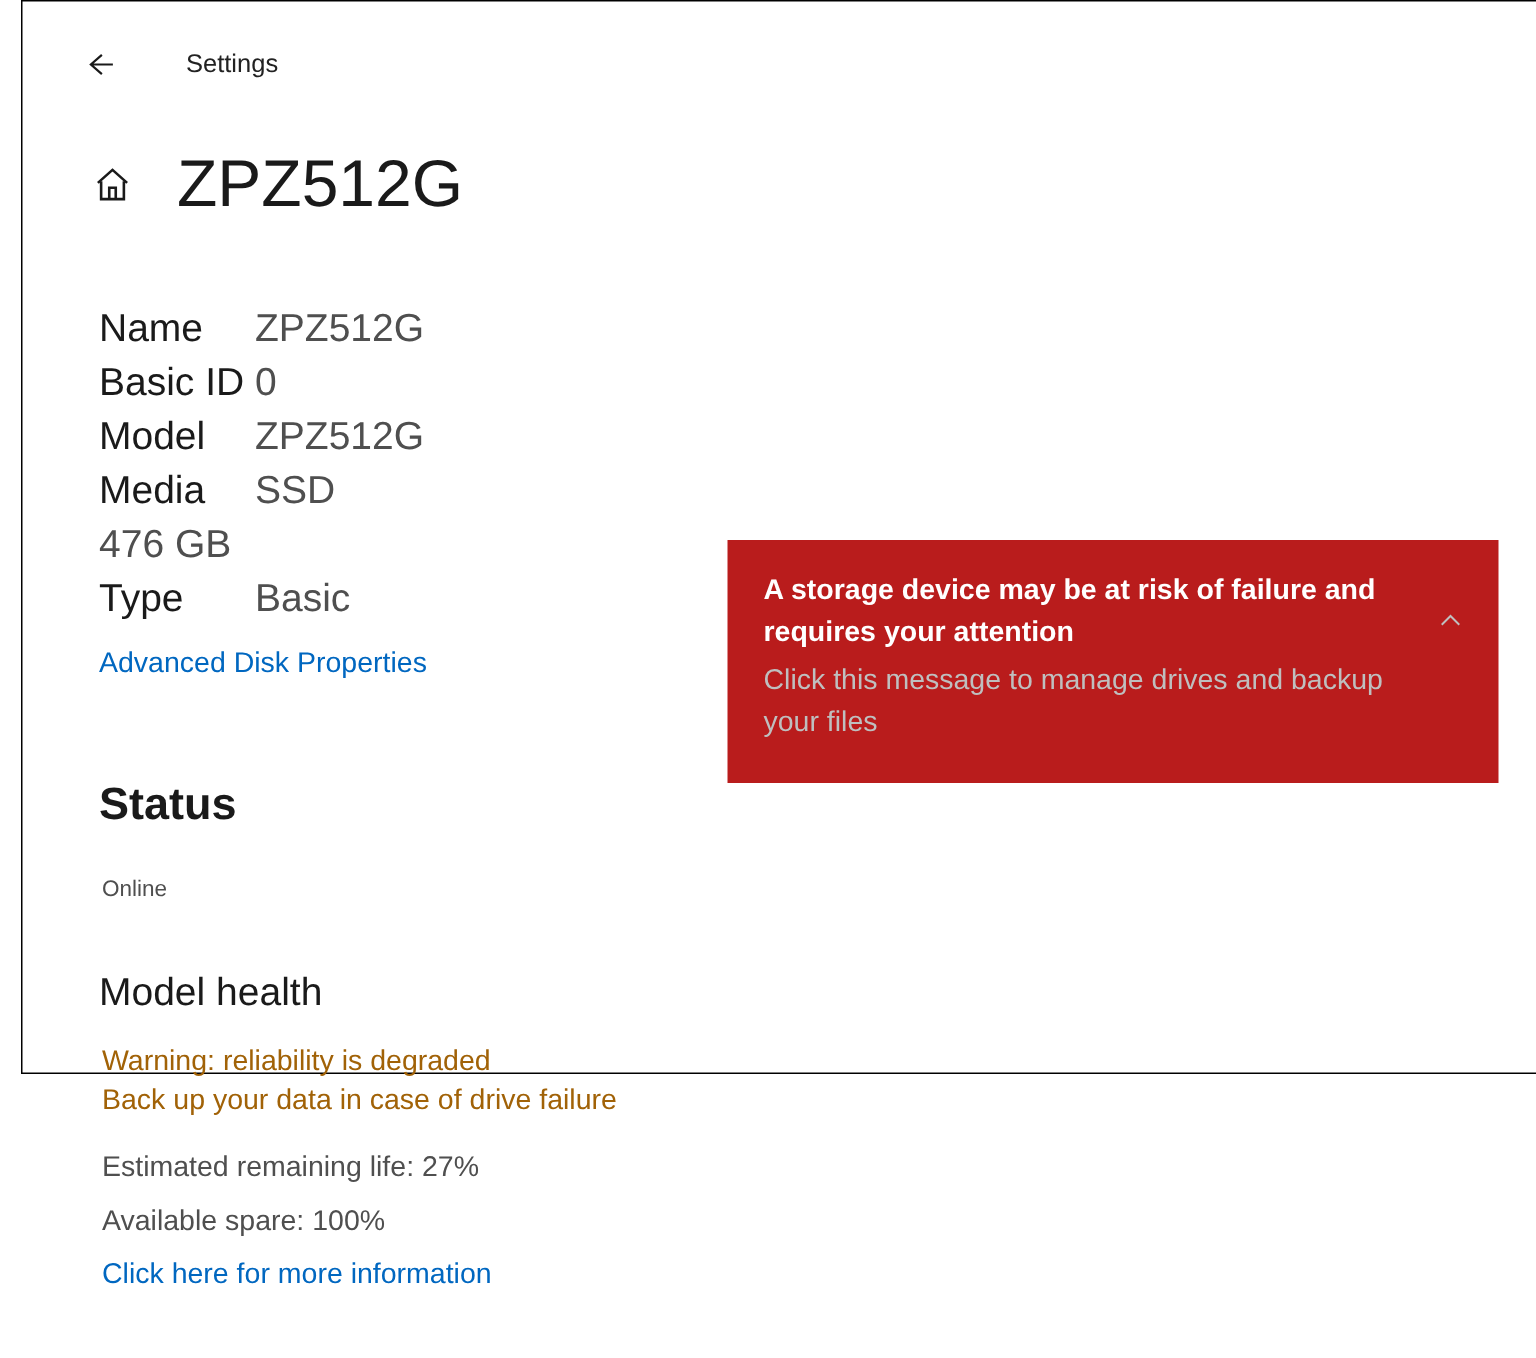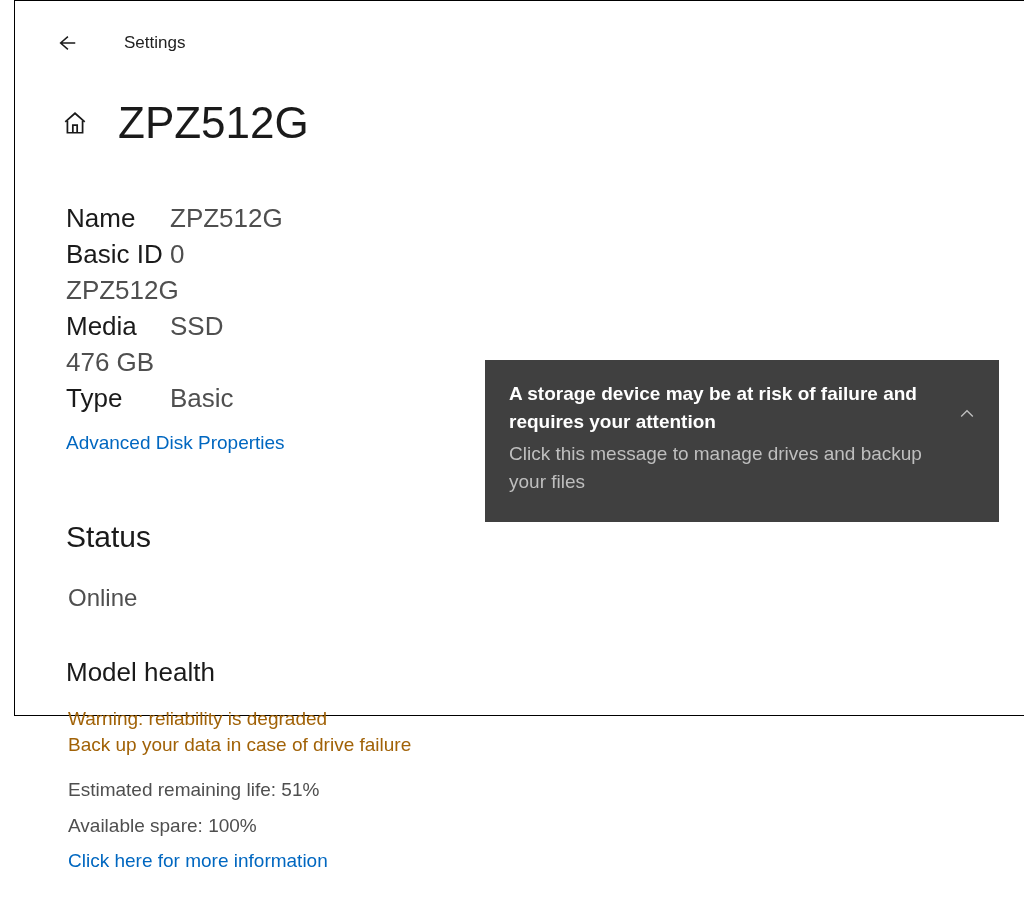--- a/index.html
+++ b/index.html
@@ -53,27 +53,27 @@
   .prop-label { width: 104px; }
   .prop-value { color: #4f4f4f; }
   .link {
     color: #0067c0;
     font-size: 19px;
     cursor: pointer;
   }
   .adv-link { margin-top: 12px; line-height: 30px; }
   .section-h {
     font-size: 30px;
-    font-weight: 400;
+    font-weight: 700;
     margin: 62px 0 0 34px;
     color: #1a1a1a;
   }
   .status-text {
     margin: 30px 0 0 36px;
-    font-size: 24px;
+    font-size: 15px;
     color: #4f4f4f;
   }
   .health-h {
     font-size: 26px;
     font-weight: 400;
     margin: 45px 0 0 34px;
     color: #1a1a1a;
   }
   .warn {
     margin: 18px 0 0 36px;
@@ -90,21 +90,21 @@
   .metric + .metric { margin-top: 0; }
   .more-info {
     margin: 6px 0 0 36px;
   }
   
   .toast {
     position: absolute;
     top: 359px;
     left: 470px;
     width: 514px;
-    background: #404040;
+    background: #b91c1c;
     color: #fff;
     padding: 20px 58px 26px 24px;
     font-size: 19px;
     line-height: 28px;
   }
   .toast-title { color: #fff; font-weight: 600; }
   .toast-body { color: #bfbfbf; margin-top: 4px; }
   .toast-chevron {
     position: absolute;
     top: 44px;
@@ -140,20 +140,21 @@
   <div class="props">
     <div class="prop-row">
       <span class="prop-label">Name</span>
       <span class="prop-value">ZPZ512G</span>
     </div>
     <div class="prop-row">
       <span class="prop-label">Basic ID</span>
       <span class="prop-value">0</span>
     </div>
     <div class="prop-row">
+      <span class="prop-label">Model</span>
       <span class="prop-value">ZPZ512G</span>
     </div>
     <div class="prop-row">
       <span class="prop-label">Media</span>
       <span class="prop-value">SSD</span>
     </div>
     <div class="prop-row">
       <span class="prop-value">476 GB</span>
     </div>
     <div class="prop-row">
@@ -164,21 +165,21 @@
   </div>
 
   <div class="section-h">Status</div>
   <div class="status-text">Online</div>
 
   <div class="health-h">Model health</div>
   <div class="warn">
     <div>Warning: reliability is degraded</div>
     <div>Back up your data in case of drive failure</div>
   </div>
-  <div class="metric">Estimated remaining life: 51%</div>
+  <div class="metric">Estimated remaining life: 27%</div>
   <div class="metric">Available spare: 100%</div>
   <div class="link more-info">Click here for more information</div>
 
   <div class="toast">
     <div class="toast-title">A storage device may be at risk of failure and requires your attention</div>
     <div class="toast-body">Click this message to manage drives and backup your files</div>
     <span class="toast-chevron">
       <svg viewBox="0 0 24 24" fill="none" stroke="#bfbfbf" stroke-width="1.6">
         <path d="M5 15 L12 8 L19 15"></path>
       </svg>

